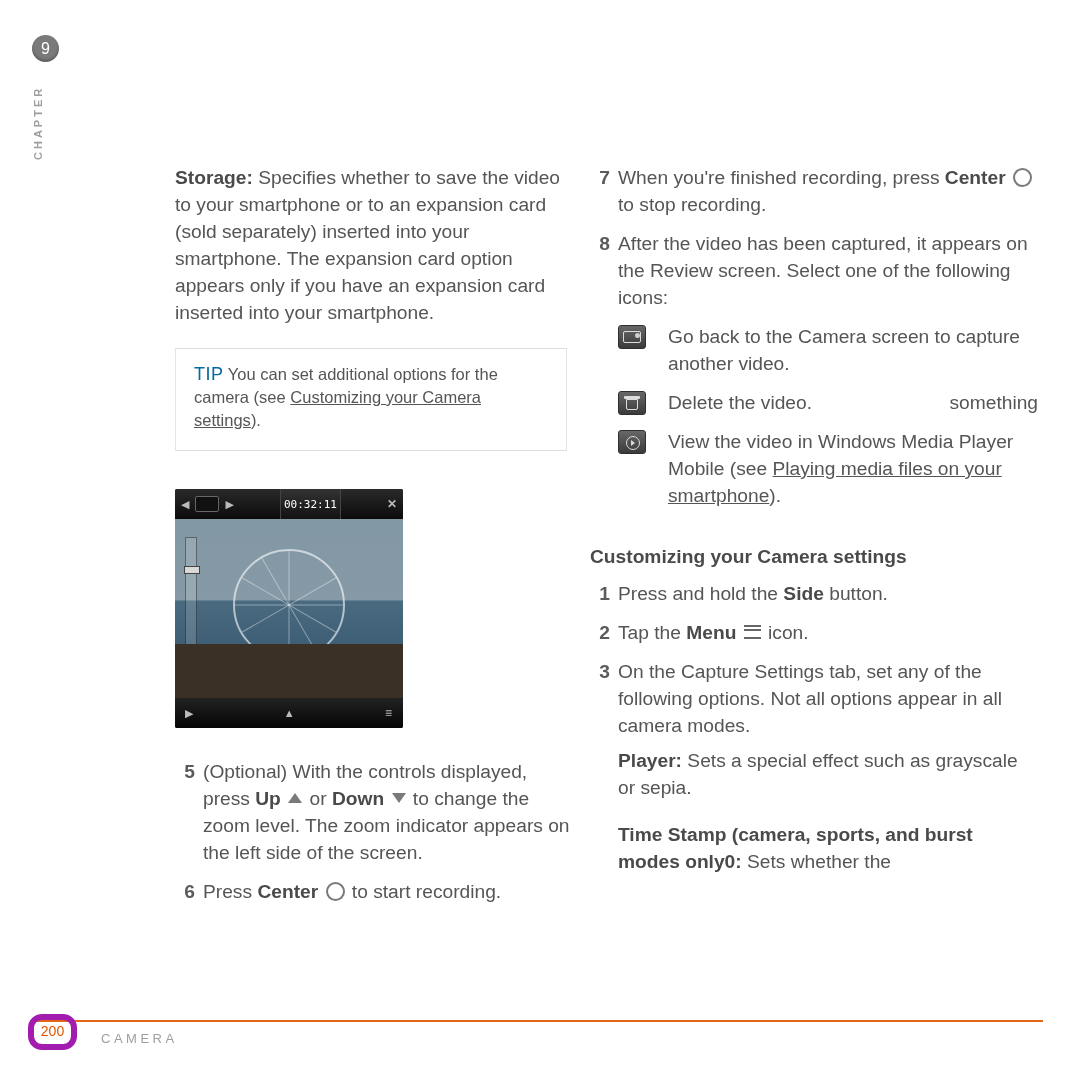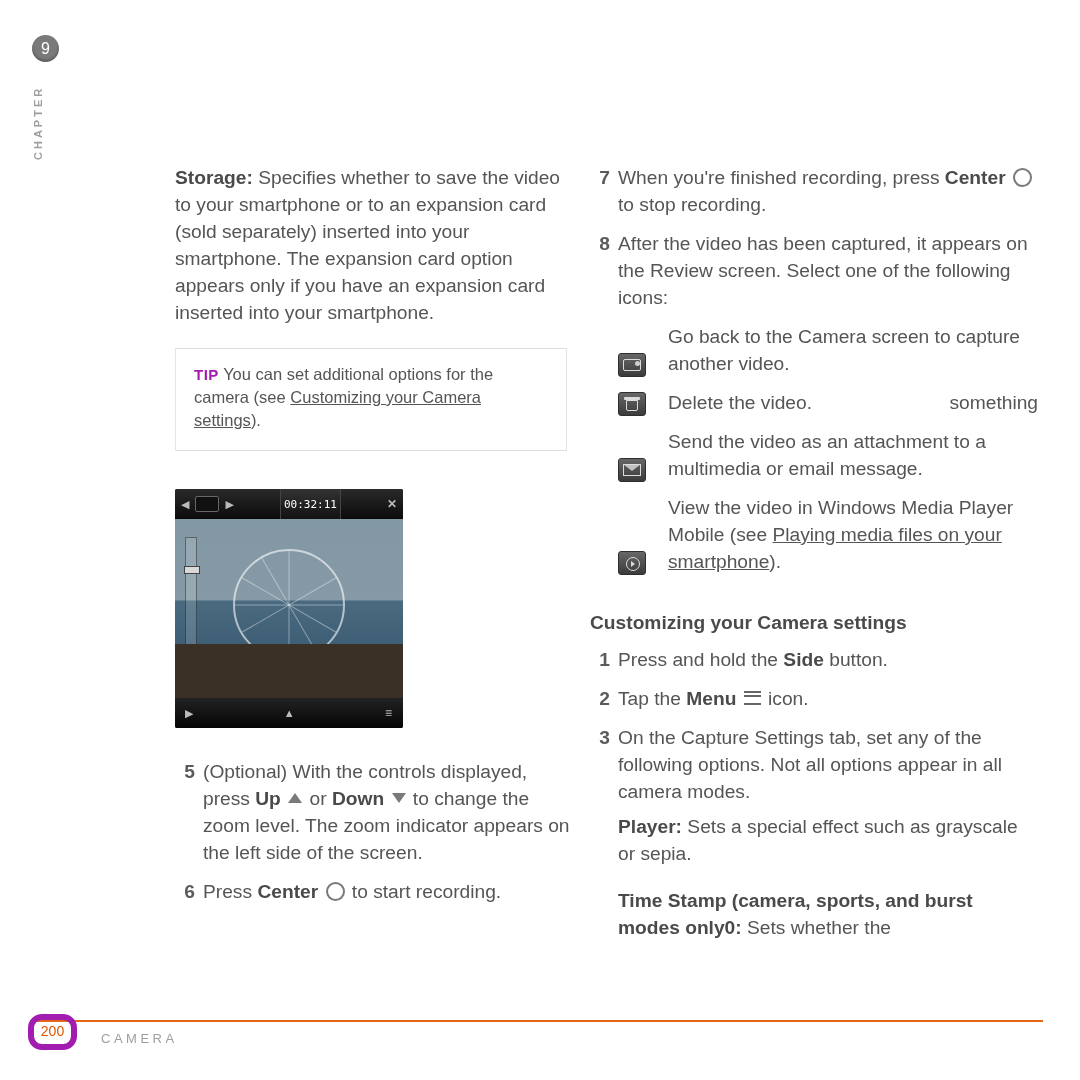--- a/index.html
+++ b/index.html
@@ -75,21 +75,21 @@
     border-top: 1px solid #ddd;
     border-bottom: 1px solid #ddd;
     padding: 14px 18px 18px 18px;
     font-size: 16.5px;
     line-height: 23px;
     color: #555;
     width: 392px;
     margin-top: 22px;
     box-sizing: border-box;
   }
-  .tip-label { color: #a21caf; font-weight: 700; font-size: 15px; letter-spacing: .5px; }
+  .tip-label { color: #0369a1; font-weight: 400; font-size: 18px; letter-spacing: .5px; }
   .underline { text-decoration: underline; }
 
   
   .screenshot {
     margin-top: 38px;
     width: 228px;
     height: 239px;
     background: #181818;
     position: relative;
     border-radius: 2px;
@@ -194,21 +194,21 @@
     border-bottom:2.5px solid #666;
     position:relative;
     vertical-align:middle; margin:0 2px 3px 2px;
   }
   .icon-menu::before {
     content:""; position:absolute; left:0; right:0; top:2px; border-top:2.5px solid #666;
   }
 
   
   .review-icons { margin-top:10px; }
-  .rev-row { display:flex; align-items:flex-end; gap:22px; margin-bottom:12px; }
+  .rev-row { display:flex; align-items:flex-start; gap:22px; margin-bottom:12px; }
   .rev-icon {
     width:26px; height:22px; flex:0 0 26px;
     background:linear-gradient(#676767,#3b3b3b);
     border:1px solid #2e2e2e; border-radius:3px;
     position:relative;
     margin-top:2px;
   }
   .rev-icon.camera::before{
     content:""; position:absolute; left:4px; right:4px; top:5px; bottom:5px;
     border:1.5px solid #dcdcdc; border-radius:2px;
@@ -343,24 +343,20 @@
       <div class="rev-row">
         <div class="rev-icon camera"></div>
         <div class="rev-text">Go back to the Camera screen to capture another video.</div>
       </div>
       <div class="rev-row">
         <div class="rev-icon trash"></div>
         <div class="rev-text">Delete the video.</div>
       
       something</div>
       <div class="rev-row">
-        <div class="rev-icon mail"></div>
-        <div class="rev-text">Send the video as an attachment to a multimedia or email message.</div>
-      </div>
-      <div class="rev-row">
         <div class="rev-icon play"></div>
         <div class="rev-text">
           <span>View the video in Windows Media Player Mobile (see </span><span class="underline">Playing media files on your smartphone</span><span>).</span>
         </div>
       </div>
     </div>
 
     <p class="subheading">Customizing your Camera settings</p>
 
     <p class="num-item">

